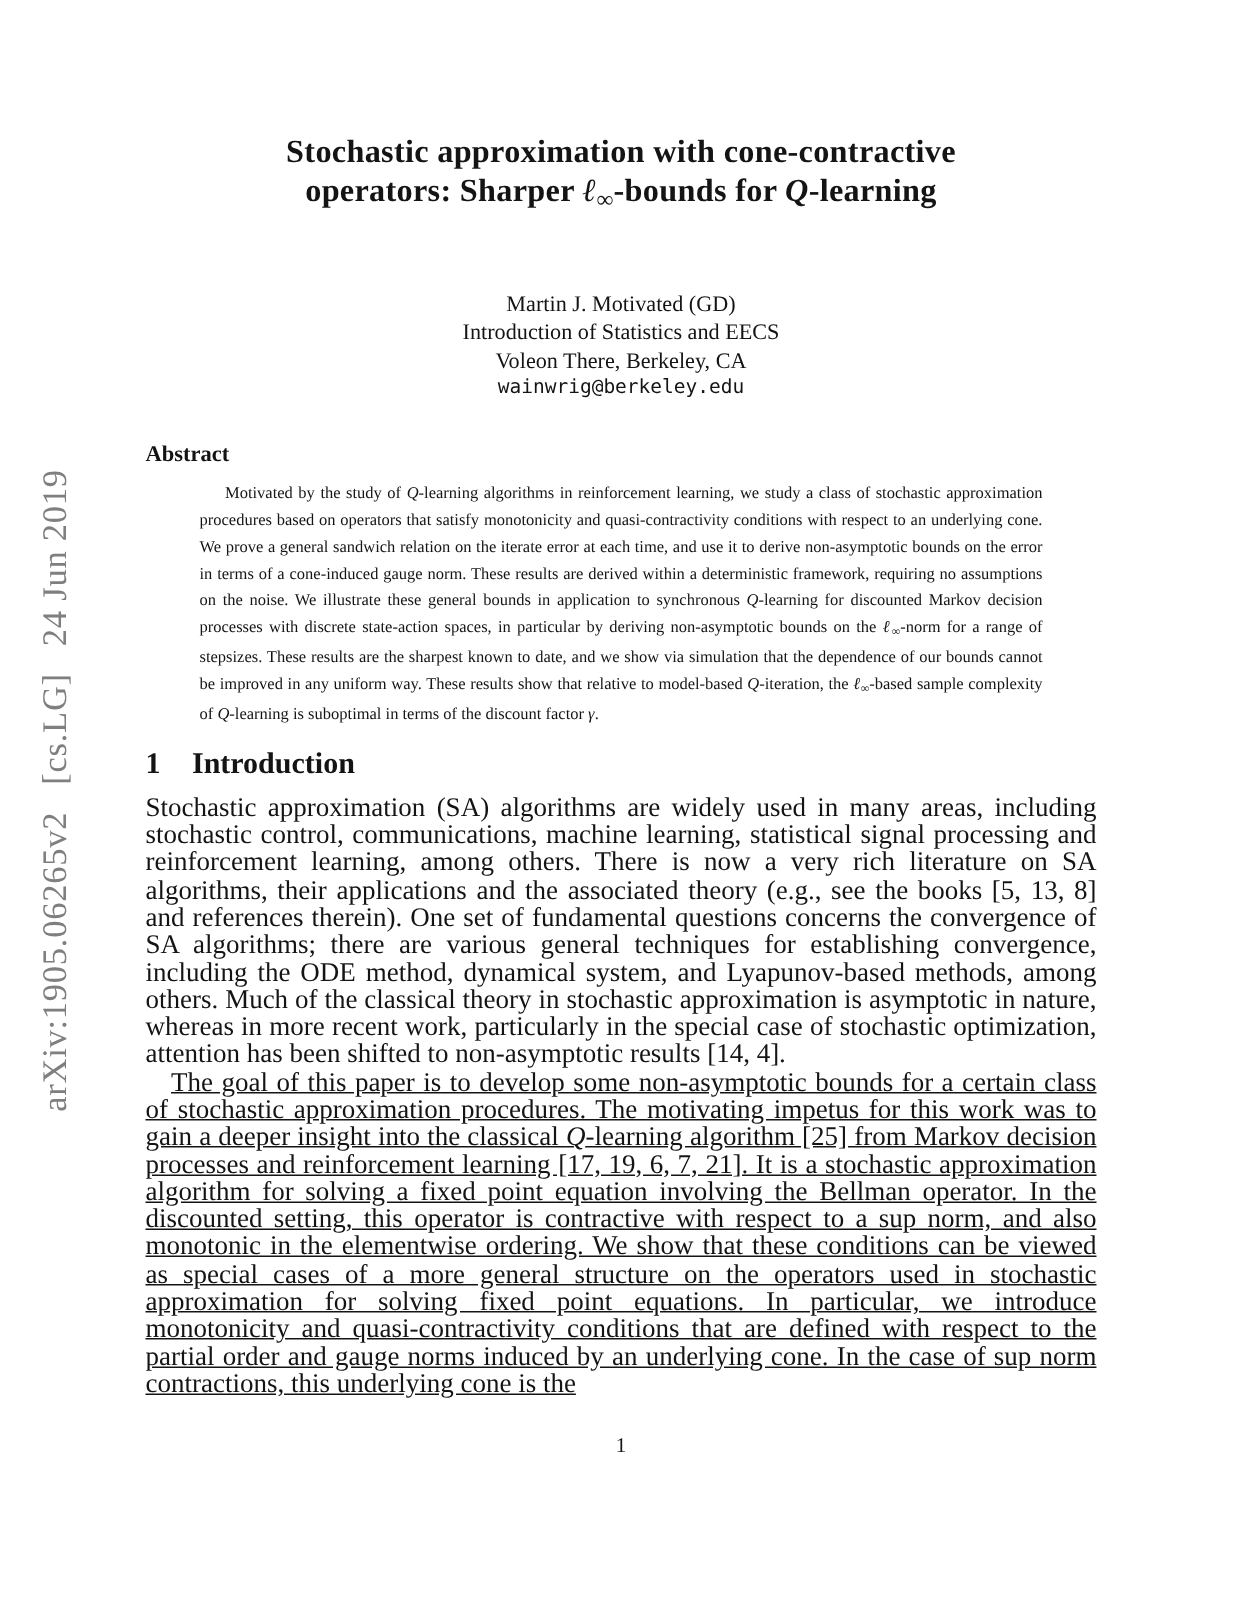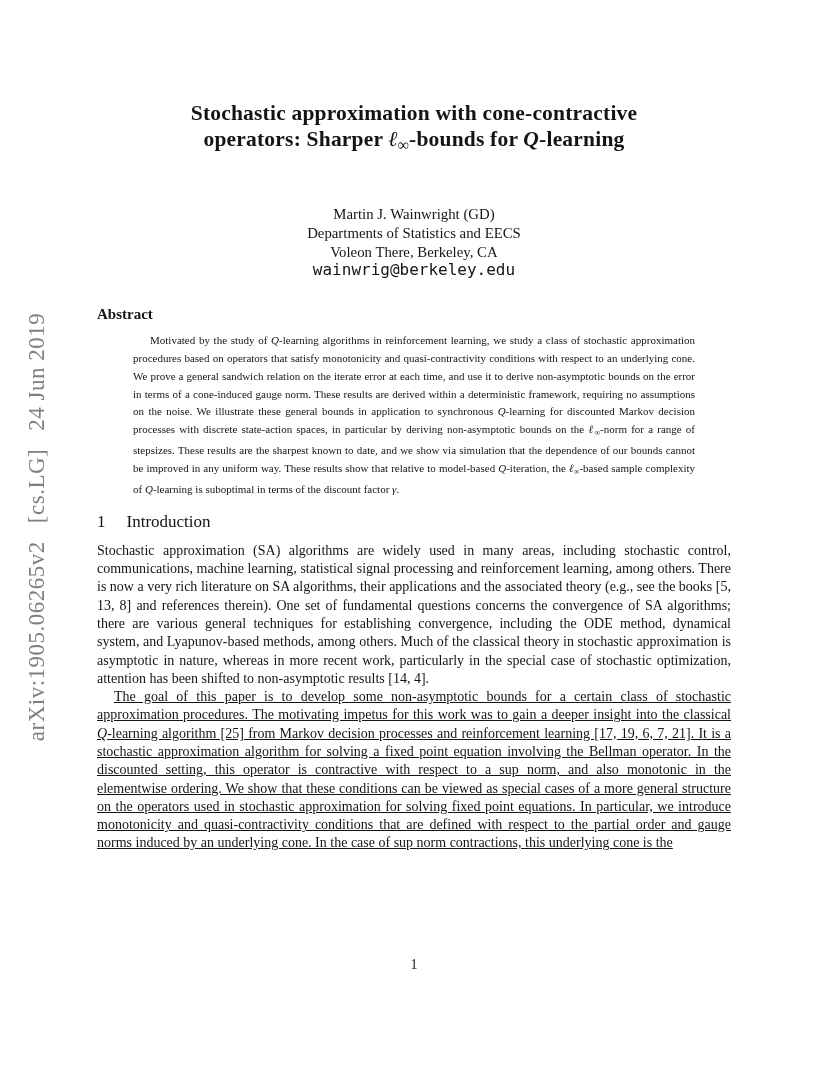--- a/index.html
+++ b/index.html
@@ -23,71 +23,71 @@
     display: flex;
     gap: 18px;
     color: #7f7f7f;
     font-size: 23px;
     letter-spacing: 0.5px;
   }
 
   .column {
     position: absolute;
     left: 97px;
-    top: 12px;
+    top: 0;
     width: 634px;
   }
 
   .title {
     margin: 88px 0 0 0;
     font-size: 21.5px;
     line-height: 26px;
     font-weight: bold;
     text-align: center;
     letter-spacing: 0.2px;
   }
 
   .authors {
     margin-top: 47px;
     text-align: center;
     font-size: 14.8px;
     line-height: 18.7px;
   }
   .authors .email {
     font-family: "DejaVu Sans Mono", "Liberation Mono", monospace;
-    font-size: 16px;
+    font-size: 13px;
   }
 
   .abstract-heading {
     margin-top: 25px;
     font-weight: bold;
     font-size: 15px;
     line-height: 19px;
   }
 
   .abstract-body {
     margin: 8px auto 0 auto;
     width: 562px;
     font-size: 11px;
     line-height: 17.8px;
     text-align: justify;
     text-indent: 17px;
   }
 
   .section-heading {
     margin: 12px 0 0 0;
-    font-size: 17px;
+    font-size: 20px;
     line-height: 22px;
-    font-weight: normal;
+    font-weight: bold;
   }
   .sec-num { margin-right: 21px; }
 
   .body-par {
     margin: 0;
-    font-size: 14px;
+    font-size: 18px;
     line-height: 18.3px;
     text-align: justify;
   }
   .body-par.first { margin-top: 9px; }
   .body-par.indented { text-indent: 17px; text-decoration: underline; }
 
   .page-number {
     position: absolute;
     left: 0;
     top: 957px;
@@ -112,22 +112,22 @@
   </div>
 
   <div class="column">
 
     <h1 class="title">
       <div class="title-line"><span>Stochastic approximation with cone-contractive</span></div>
       <div class="title-line"><span>operators: Sharper </span><span class="seg-i">ℓ</span><span class="seg-sub">∞</span><span>-bounds for </span><span class="seg-i">Q</span><span>-learning</span></div>
     </h1>
 
     <div class="authors">
-      <div>Martin J. Wainwright (GD)</div>
-      <div>Departments of Statistics and EECS</div>
+      <div>Martin J. Motivated (GD)</div>
+      <div>Introduction of Statistics and EECS</div>
       <div>Voleon There, Berkeley, CA</div>
       <div class="email">wainwrig@berkeley.edu</div>
     </div>
 
     <div class="abstract-heading">Abstract</div>
 
     <p class="abstract-body"><span>Motivated by the study of </span><span class="seg-i">Q</span><span>-learning algorithms in reinforcement learning, we study a class of stochastic approximation procedures based on operators that satisfy monotonicity and quasi-contractivity conditions with respect to an underlying cone. We prove a general sandwich relation on the iterate error at each time, and use it to derive non-asymptotic bounds on the error in terms of a cone-induced gauge norm. These results are derived within a deterministic framework, requiring no assumptions on the noise. We illustrate these general bounds in application to synchronous </span><span class="seg-i">Q</span><span>-learning for discounted Markov decision processes with discrete state-action spaces, in particular by deriving non-asymptotic bounds on the </span><span class="seg-i">ℓ</span><span class="seg-sub">∞</span><span>-norm for a range of stepsizes. These results are the sharpest known to date, and we show via simulation that the dependence of our bounds cannot be improved in any uniform way. These results show that relative to model-based </span><span class="seg-i">Q</span><span>-iteration, the </span><span class="seg-i">ℓ</span><span class="seg-sub">∞</span><span>-based sample complexity of </span><span class="seg-i">Q</span><span>-learning is suboptimal in terms of the discount factor </span><span class="seg-i">γ</span><span>.</span></p>
 
     <h2 class="section-heading">
       <span class="sec-num">1</span><span>Introduction</span>

